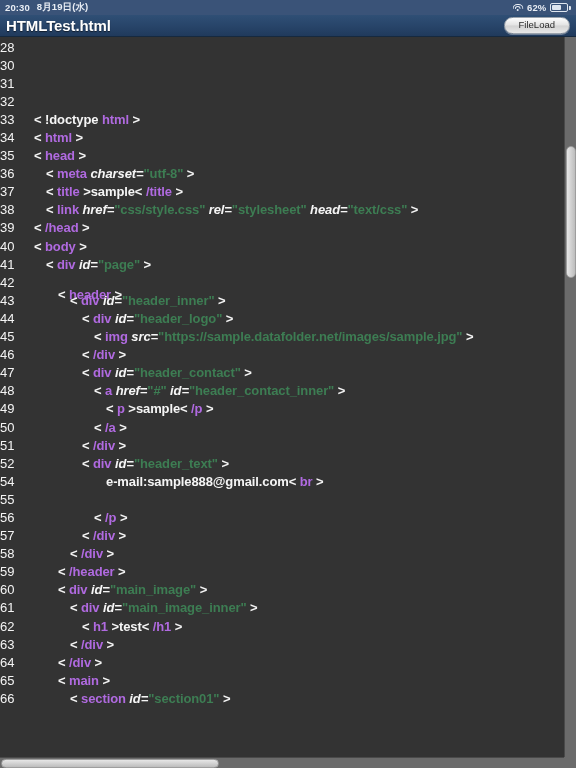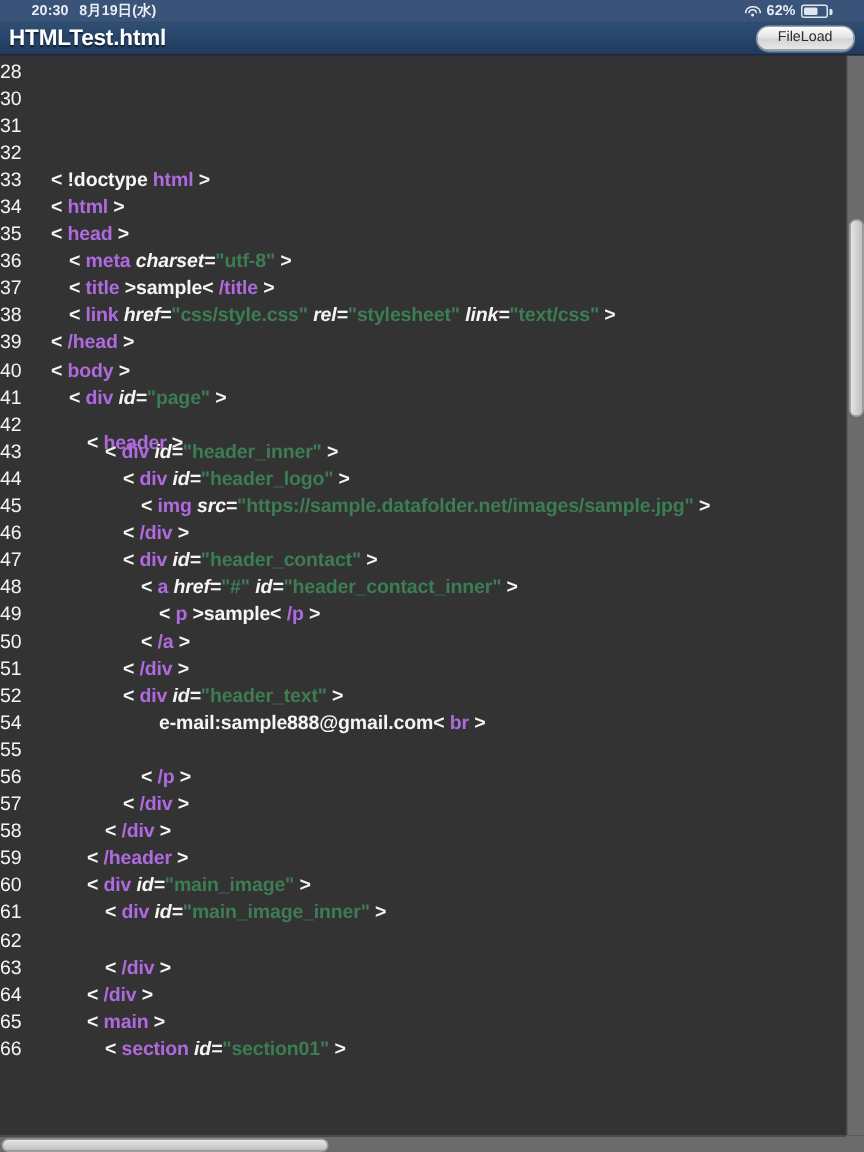--- a/index.html
+++ b/index.html
@@ -9,21 +9,21 @@
     font-family: "Liberation Sans", sans-serif;
     overflow: hidden;
   }
   .app { position: relative; width: 576px; height: 768px; display: flex; flex-direction: column; }
 
   
   .statusbar {
     height: 15px; flex: 0 0 15px;
     background: #3a5378;
     display: flex; align-items: center;
-    padding: 0 21px;
+    padding: 0 5px;
     color: #e9eef5;
     font-size: 9.5px;
     font-weight: bold;
     letter-spacing: 0.1px;
     justify-content: flex-end;
   }
   .sb-left { display: flex; align-items: center; gap: 7px; }
   .sb-right { margin-left: auto; display: flex; align-items: center; gap: 4px; }
   .wifi-icon { display: inline-block; width: 11px; height: 9px; position: relative; }
   .wifi-icon i {
@@ -215,21 +215,21 @@
         <div class="line">
           <span class="ln">36</span>
           <span class="lc" style="padding-left: 16px;"><span class="punc">&lt; </span><span class="tag">meta </span><span class="attr">charset=</span><span class="val">"utf-8"</span><span class="punc"> &gt;</span></span>
         </div>
         <div class="line">
           <span class="ln">37</span>
           <span class="lc" style="padding-left: 16px;"><span class="punc">&lt; </span><span class="tag">title</span><span class="punc"> &gt;</span><span class="txt">sample</span><span class="punc">&lt; </span><span class="tag">/title</span><span class="punc"> &gt;</span></span>
         </div>
         <div class="line">
           <span class="ln">38</span>
-          <span class="lc" style="padding-left: 16px;"><span class="punc">&lt; </span><span class="tag">link </span><span class="attr">href=</span><span class="val">"css/style.css"</span><span class="attr"> rel=</span><span class="val">"stylesheet"</span><span class="attr"> link=</span><span class="val">"text/css"</span><span class="punc"> &gt;</span></span>
+          <span class="lc" style="padding-left: 16px;"><span class="punc">&lt; </span><span class="tag">link </span><span class="attr">href=</span><span class="val">"css/style.css"</span><span class="attr"> rel=</span><span class="val">"stylesheet"</span><span class="attr"> head=</span><span class="val">"text/css"</span><span class="punc"> &gt;</span></span>
         </div>
         <div class="line">
           <span class="ln">39</span>
           <span class="lc" style="padding-left: 4px;"><span class="punc">&lt; </span><span class="tag">/head</span><span class="punc"> &gt;</span></span>
         </div>
         <div class="line">
           <span class="ln">40</span>
           <span class="lc" style="padding-left: 4px;"><span class="punc">&lt; </span><span class="tag">body</span><span class="punc"> &gt;</span></span>
         </div>
         <div class="line">
@@ -307,20 +307,21 @@
         <div class="line">
           <span class="ln">60</span>
           <span class="lc" style="padding-left: 28px;"><span class="punc">&lt; </span><span class="tag">div </span><span class="attr">id=</span><span class="val">"main_image"</span><span class="punc"> &gt;</span></span>
         </div>
         <div class="line">
           <span class="ln">61</span>
           <span class="lc" style="padding-left: 40px;"><span class="punc">&lt; </span><span class="tag">div </span><span class="attr">id=</span><span class="val">"main_image_inner"</span><span class="punc"> &gt;</span></span>
         </div>
         <div class="line">
           <span class="ln">62</span>
+          <span class="lc" style="padding-left: 52px;"><span class="punc">&lt; </span><span class="tag">h1</span><span class="punc"> &gt;</span><span class="txt">test</span><span class="punc">&lt; </span><span class="tag">/h1</span><span class="punc"> &gt;</span></span>
         </div>
         <div class="line">
           <span class="ln">63</span>
           <span class="lc" style="padding-left: 40px;"><span class="punc">&lt; </span><span class="tag">/div</span><span class="punc"> &gt;</span></span>
         </div>
         <div class="line">
           <span class="ln">64</span>
           <span class="lc" style="padding-left: 28px;"><span class="punc">&lt; </span><span class="tag">/div</span><span class="punc"> &gt;</span></span>
         </div>
         <div class="line">

